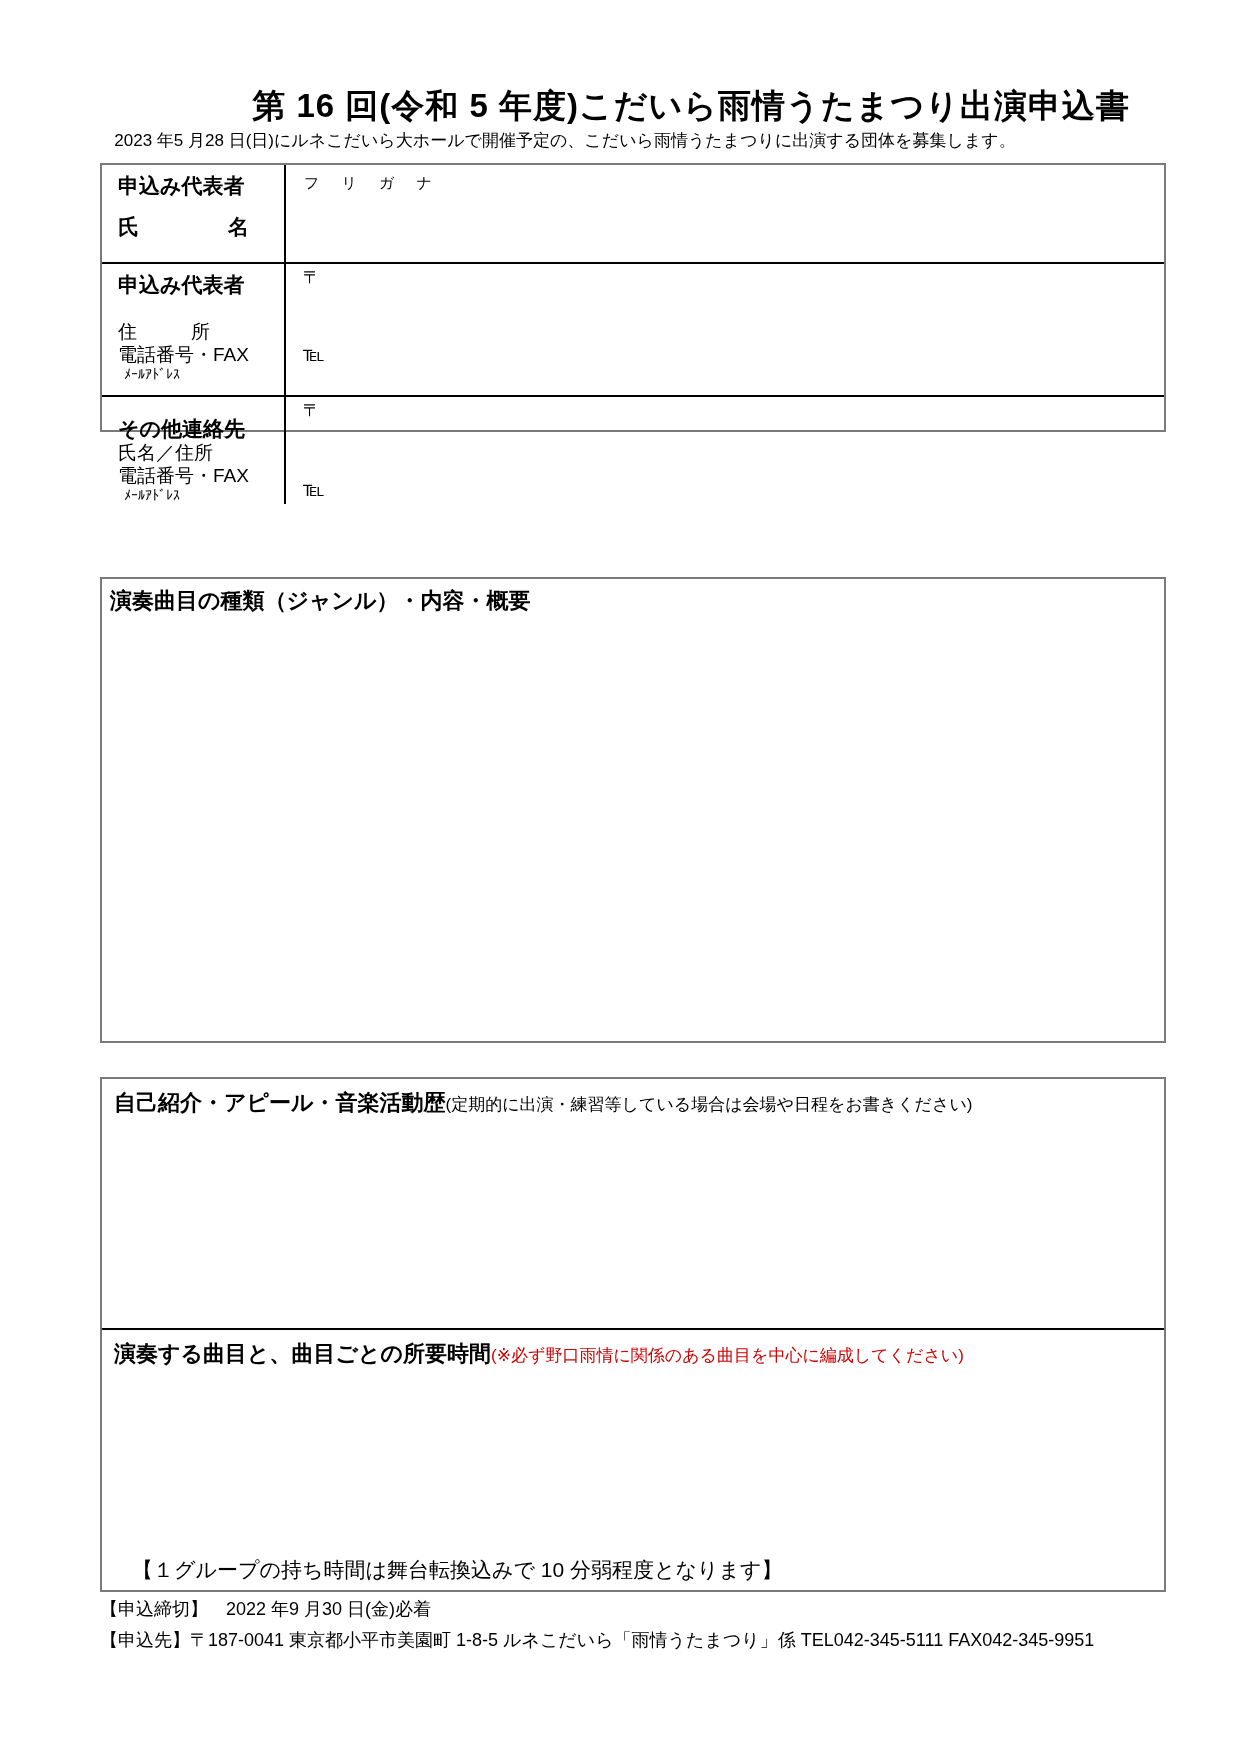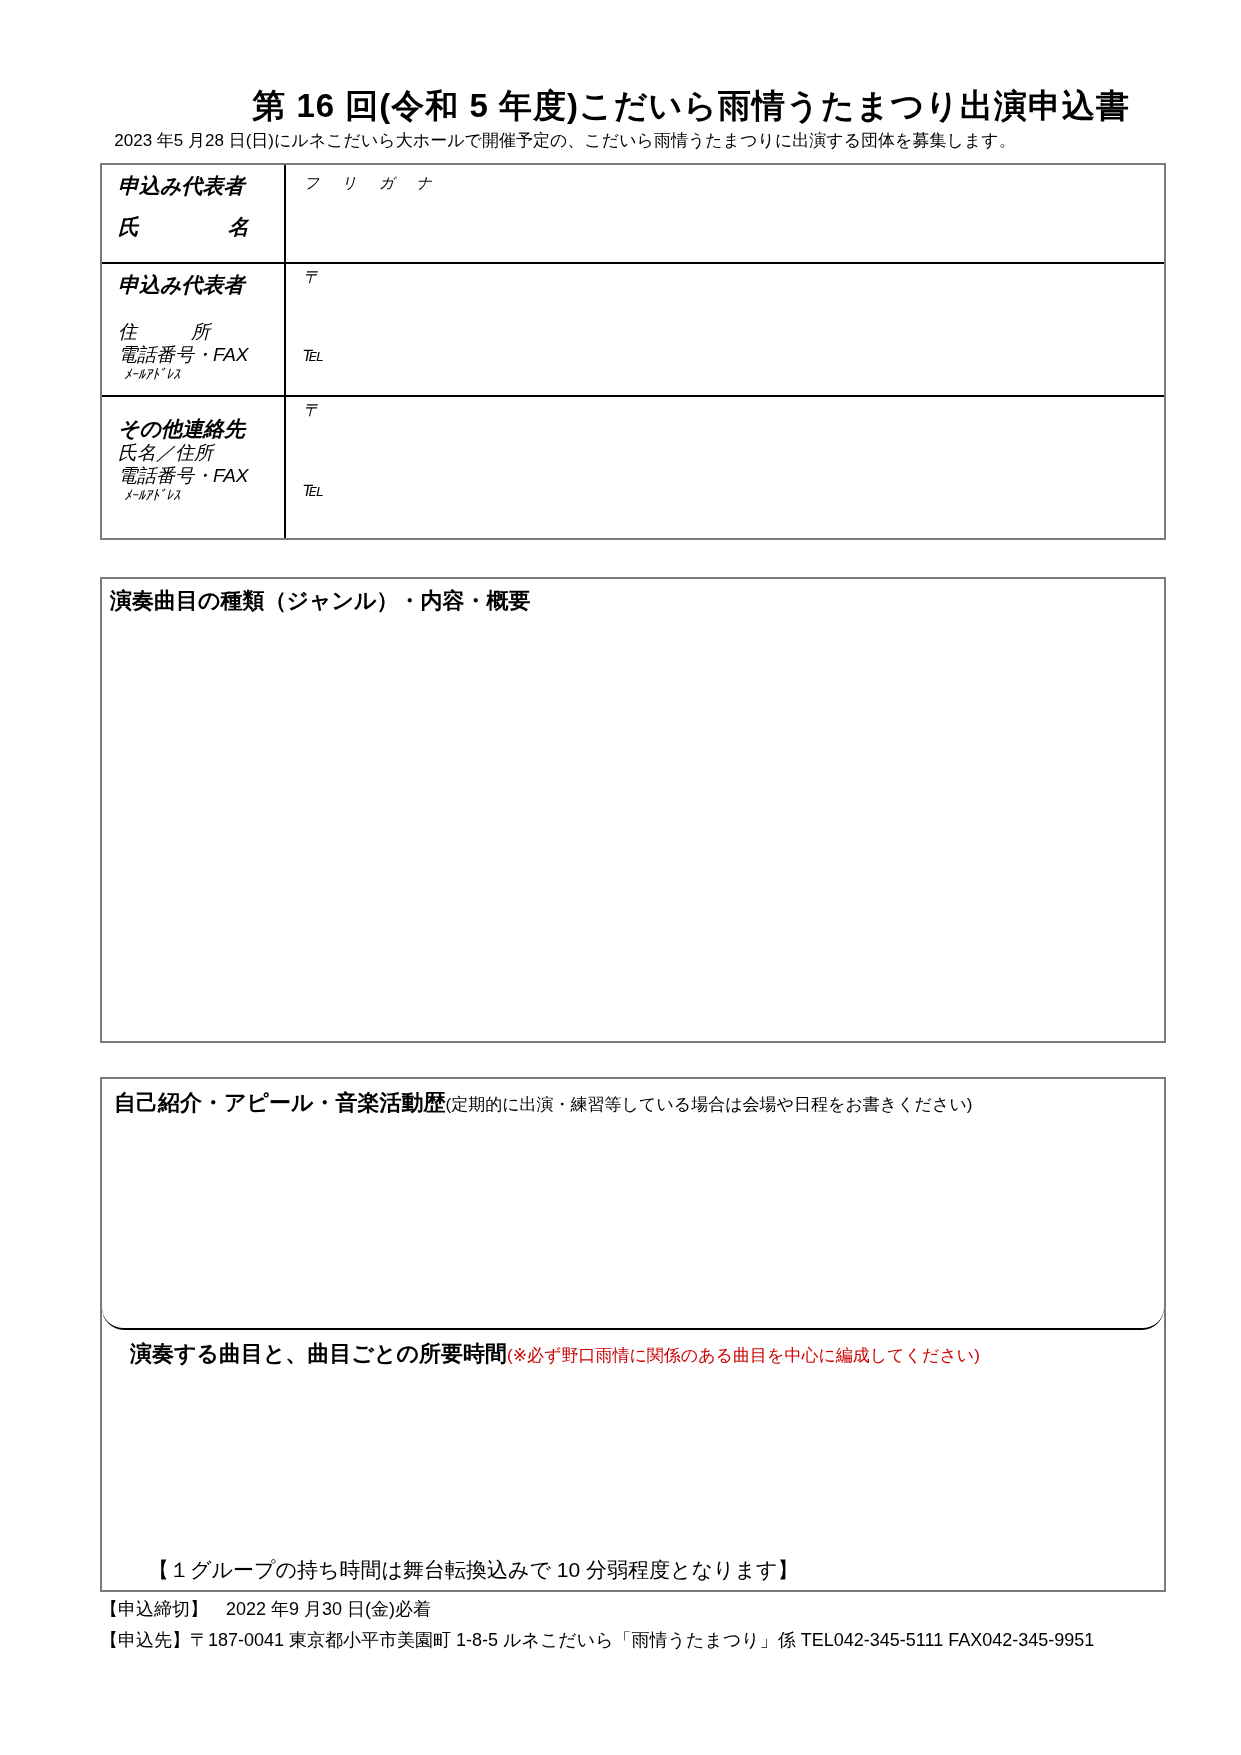--- a/index.html
+++ b/index.html
@@ -24,21 +24,21 @@
   }
   
   .tbl{
     position:absolute;left:100px;width:1066px;
     border:2px solid #7a7a7a;box-sizing:border-box;background:#fff;
   }
   .bb{border-bottom:2px solid #000;}
   .br{border-right:2px solid #000;}
   .cell{box-sizing:border-box;}
   
-  .t1{top:163px;height:377px;display:grid;grid-template-columns:184px 1fr;grid-template-rows:99px 133px 1fr;font-style:italic;}
+  .t1{top:163px;height:269px;display:grid;grid-template-columns:184px 1fr;grid-template-rows:99px 133px 1fr;}
   .lbl{padding:9px 4px 0 16px;}
   .b21{font-size:21px;font-weight:700;line-height:1.15;white-space:nowrap;}
   .r19{font-size:19px;font-weight:400;line-height:1.22;white-space:nowrap;}
   .small14{font-size:14px;line-height:1.2;padding-left:6px;white-space:nowrap;}
   .justify2{display:flex;justify-content:space-between;}
   .w131{width:131px;margin-top:17px;}
   .w92{width:92px;margin-top:23px;}
   .furigana{font-size:15px;letter-spacing:9px;padding:9px 0 0 18px;}
   .postal{font-size:17px;padding:5px 0 0 17px;line-height:1;}
   .telmark{font-size:20px;padding-left:17px;line-height:1;}
@@ -47,22 +47,22 @@
   .padtop20{padding-top:20px;}
   
   .t2{top:577px;height:466px;display:flex;flex-direction:column;}
   .t2-r1{height:80px;padding:11px 10px 0 12px;}
   .t2-r2{height:178px;padding:8px 10px 0 12px;}
   .t2-r3{flex:1;padding:9px 10px 0 8px;}
   .h22{font-size:22px;font-weight:700;line-height:1.15;}
   .note16{font-size:16px;margin-top:5px;padding-left:8px;}
   
   .t3{top:1077px;height:515px;display:flex;flex-direction:column;}
-  .t3-r1{height:251px;padding:11px 8px 0 12px;border-radius:22px;}
-  .t3-r2{flex:1;display:flex;flex-direction:column;justify-content:space-between;padding:11px 8px 8px 28px;}
+  .t3-r1{height:251px;padding:11px 8px 0 12px;}
+  .t3-r2{flex:1;display:flex;flex-direction:column;justify-content:space-between;padding:11px 8px 8px 12px;}
   .note17{font-size:17px;}
   .red{color:#cc0000;}
   .timenote{font-size:21px;padding-left:18px;line-height:1.2;}
   
   .f1{position:absolute;left:100px;top:1597px;font-size:18px;white-space:nowrap;}
   .f2{position:absolute;left:100px;top:1628px;font-size:18px;white-space:nowrap;}
 </style>
 </head>
 <body>
 

